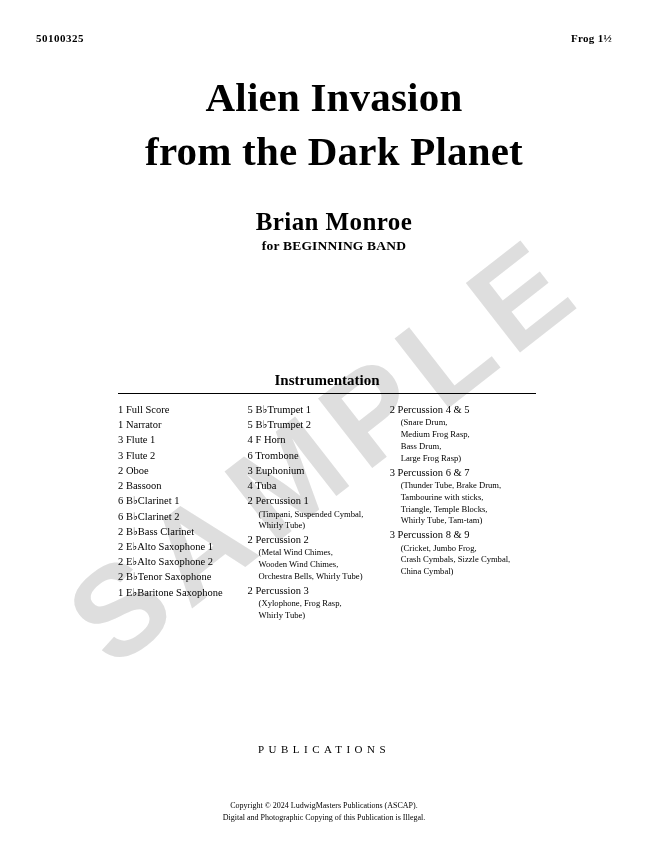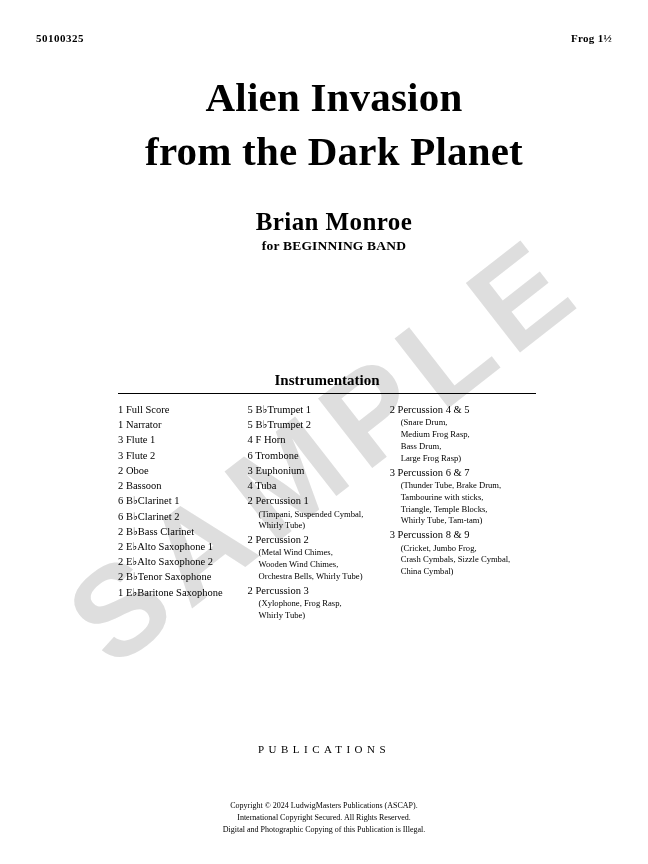--- a/index.html
+++ b/index.html
@@ -236,15 +236,14 @@
       </div>
   </div>
 </div>
 
 <div class="publisher">
   <div class="pub-sub">PUBLICATIONS</div>
 </div>
 
 <div class="copyright">
   <div>Copyright © 2024 LudwigMasters Publications (ASCAP).</div>
-  <div>International Copyright Secured. All Rights Reserved.</div>
   <div>Digital and Photographic Copying of this Publication is Illegal.</div>
 </div>
 
 </body></html>

